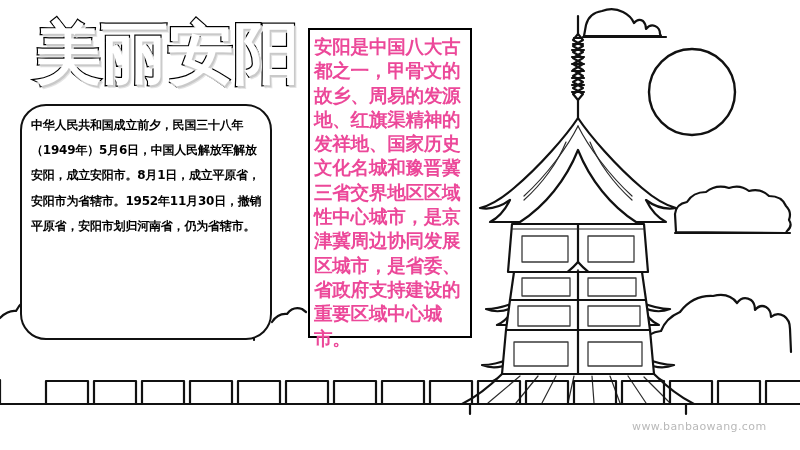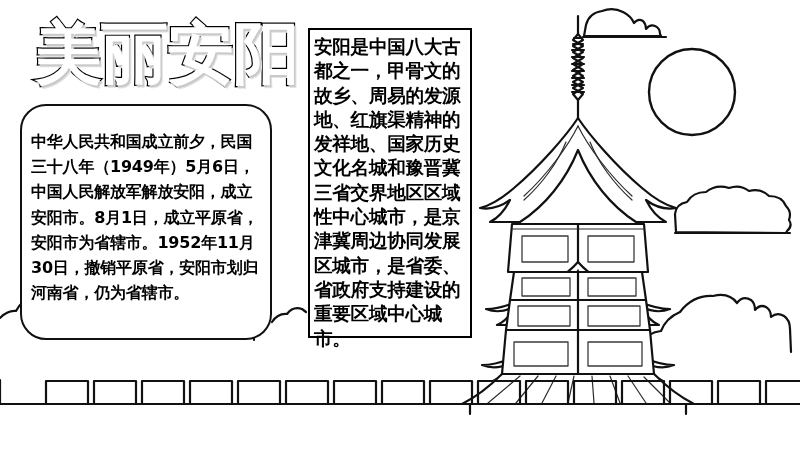--- a/index.html
+++ b/index.html
@@ -58,47 +58,46 @@
     border: 2.4px solid #111111;
     border-radius: 26px;
     background: #ffffff;
     box-sizing: border-box;
     z-index: 5;
     padding: 7px 8px 4px 9px;
   }
   #left-box-text {
     font-family: "DejaVu Sans", "Liberation Sans", sans-serif;
     font-weight: bold;
-    font-size: 16px;
+    font-size: 12px;
     line-height: 25.2px;
     color: #000000;
     letter-spacing: -0.2px;
     word-break: break-all;
     text-align: left;
-    margin-top: 16px;
   }
   
   #right-box {
     position: absolute;
     left: 308px;
     top: 28px;
     width: 164px;
     height: 310px;
     border: 2.2px solid #000000;
     background: #ffffff;
     box-sizing: border-box;
     z-index: 5;
     padding: 5px 3px 2px 4px;
   }
   #right-box-text {
     font-family: "DejaVu Sans", "Liberation Sans", sans-serif;
     font-weight: bold;
     font-size: 18.6px;
     line-height: 24.3px;
-    color: #000000;
+    color: #ec4899;
     letter-spacing: -0.3px;
     word-break: break-all;
     text-align: left;
   }
   
   #watermark {
     position: absolute;
     left: 632px;
     top: 420px;
     width: 150px;
@@ -280,14 +279,15 @@
   </div>
 
   <div id="left-box">
     <div id="left-box-text">中华人民共和国成立前夕，民国三十八年（1949年）5月6日，中国人民解放军解放安阳，成立安阳市。8月1日，成立平原省，安阳市为省辖市。1952年11月30日，撤销平原省，安阳市划归河南省，仍为省辖市。</div>
   </div>
 
   <div id="right-box">
     <div id="right-box-text">安阳是中国八大古都之一，甲骨文的故乡、周易的发源地、红旗渠精神的发祥地、国家历史文化名城和豫晋冀三省交界地区区域性中心城市，是京津冀周边协同发展区城市，是省委、省政府支持建设的重要区域中心城市。</div>
   </div>
 
+  <div id="watermark">www.banbaowang.com</div>
 
 </div>
 
 </body></html>

